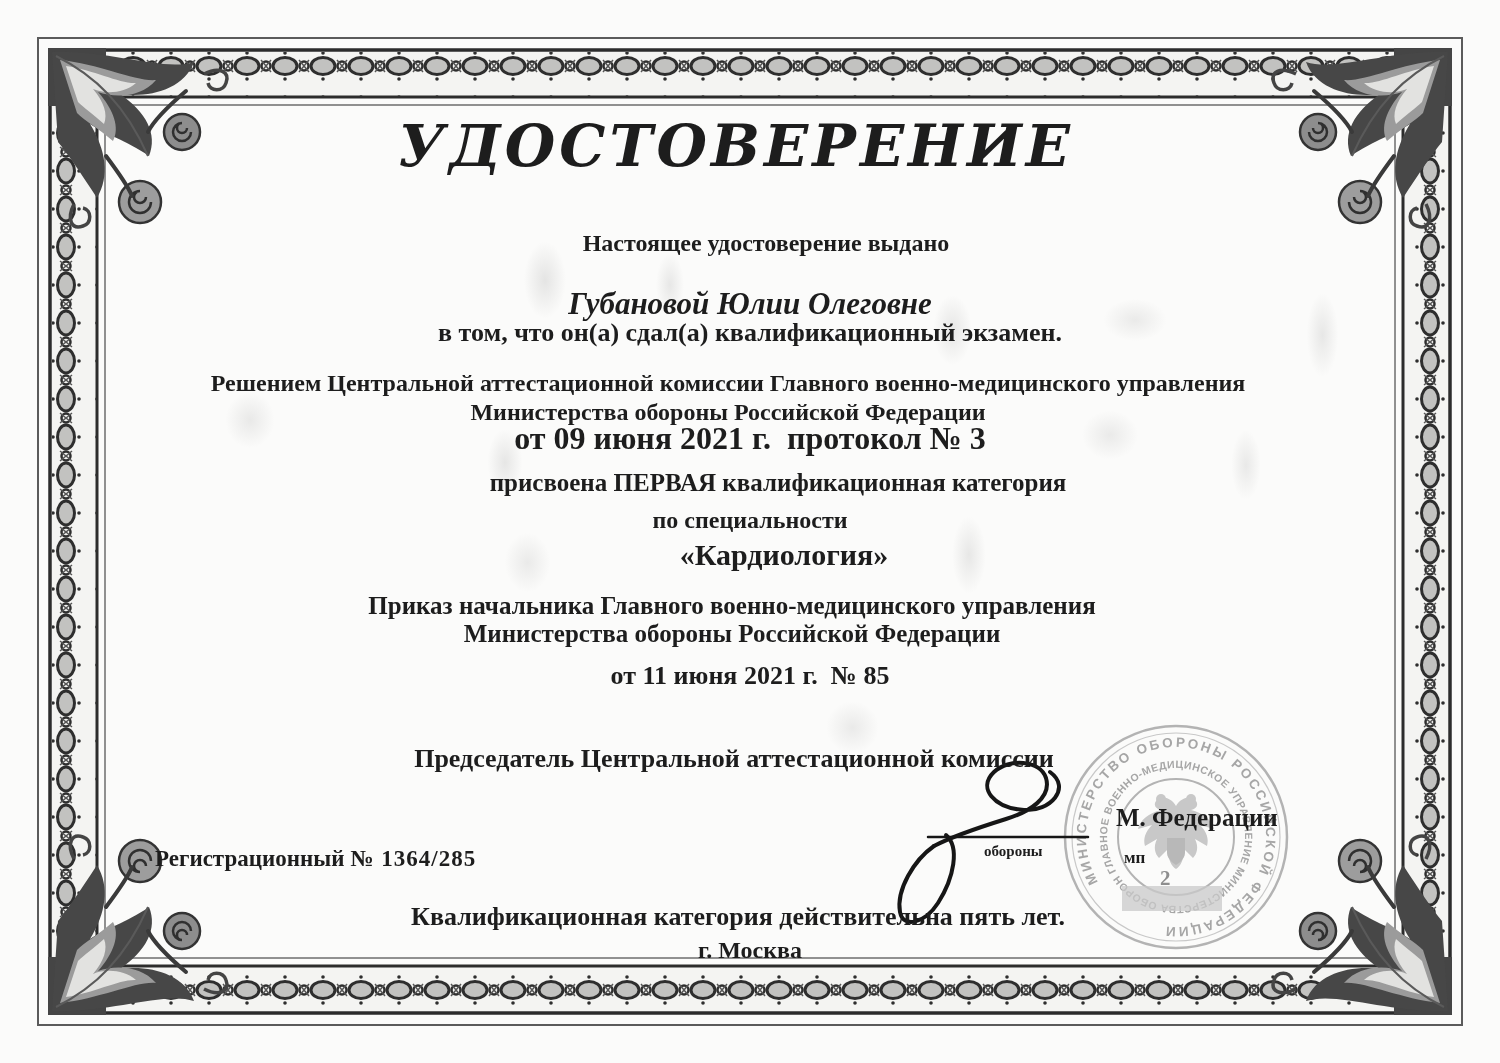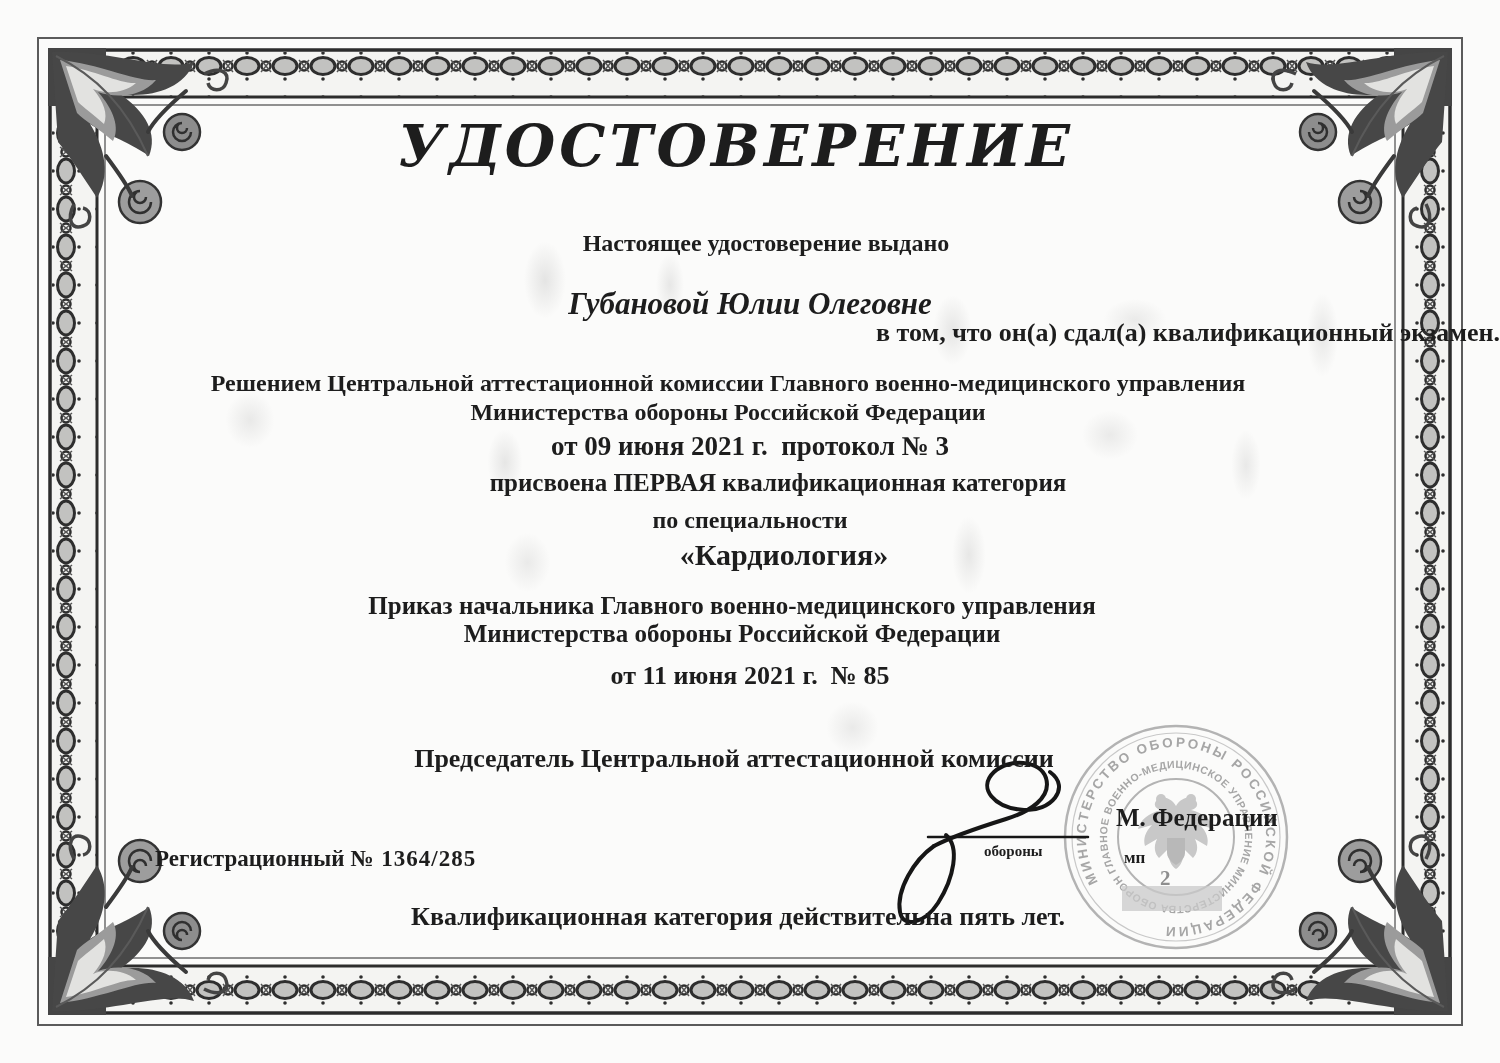--- a/index.html
+++ b/index.html
@@ -33,24 +33,24 @@
   .overlay-svg{z-index:2;}
   .content{position:absolute;inset:0;z-index:3;}
   .line{position:absolute;left:0;width:100%;text-align:center;white-space:pre-wrap;}
   .title{
     top:112px;font-size:58px;font-weight:bold;font-style:italic;
     letter-spacing:4px;font-family:"DejaVu Serif","Liberation Serif",serif;
     transform:translateX(-14px);
   }
   .issued{top:230px;font-size:24px;font-weight:600;margin-left:16px;}
   .holder{top:266px;font-size:31px;font-weight:bold;font-style:italic;margin-top:20px;}
-  .exam{top:318px;font-size:26px;font-weight:600;text-align:right;}
+  .exam{top:318px;font-size:26px;font-weight:600;}
   .dec1{top:370px;font-size:24px;font-weight:600;transform:translateX(-22px);}
   .dec2{top:399px;font-size:24px;font-weight:600;transform:translateX(-22px);}
-  .protocol{top:431px;font-size:27px;font-weight:600;}
+  .protocol{top:420px;font-size:32px;font-weight:600;}
   .category{top:469px;font-size:25px;font-weight:700;padding-left:28px;}
   .spec-label{top:507px;font-size:24px;font-weight:600;}
   .specialty{top:538px;font-size:30px;font-weight:700;padding-left:34px;}
   .ord1{top:592px;font-size:25px;font-weight:600;transform:translateX(-18px);}
   .ord2{top:620px;font-size:25px;font-weight:600;transform:translateX(-18px);}
   .ord-date{top:661px;font-size:26px;font-weight:600;}
   .chairman{top:744px;font-size:26px;font-weight:600;transform:translateX(-16px);}
   .registration{
     position:absolute;left:155px;top:846px;font-size:23px;font-weight:700;white-space:nowrap;
   }
@@ -196,15 +196,16 @@
     <div class="sig-caption">обороны</div>
     <div class="signer-name">М. Федерации</div>
     <div class="seal-abbr">мп</div>
     <div class="stamp-number">2</div>
 
     <div class="registration">
       <span>Регистрационный №</span><span class="reg-num">1364/285</span>
     </div>
 
     <div class="line validity">Квалификационная категория действительна пять лет.</div>
+    <div class="line city">г. Москва</div>
   </div>
 
 </div>
 
 </body></html>

